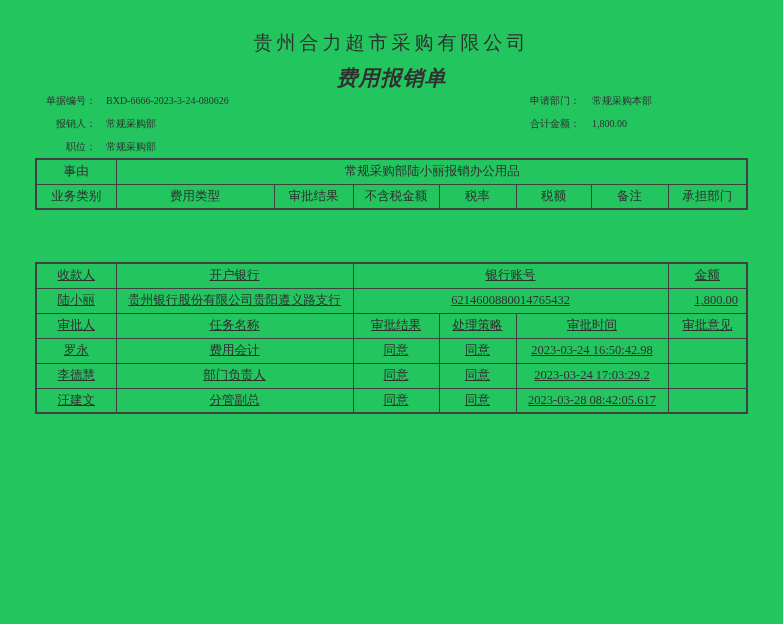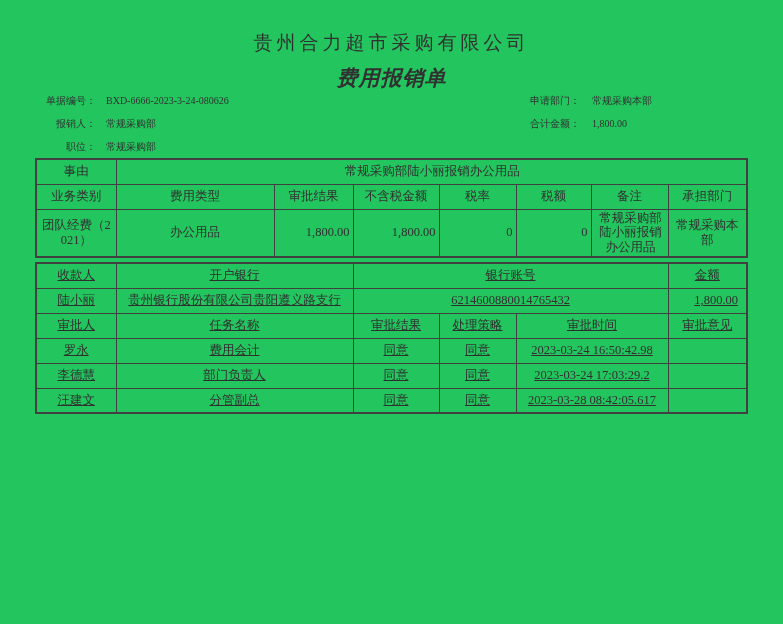--- a/index.html
+++ b/index.html
@@ -115,30 +115,20 @@
     <tr class="r-head">
       <td>业务类别</td>
       <td>费用类型</td>
       <td>审批结果</td>
       <td>不含税金额</td>
       <td>税率</td>
       <td>税额</td>
       <td>备注</td>
       <td>承担部门</td>
     </tr>
-    <tr class="r-data">
-      <td>团队经费（2021）</td>
-      <td>办公用品</td>
-      <td class="num">1,800.00</td>
-      <td class="num">1,800.00</td>
-      <td class="num">0</td>
-      <td class="num">0</td>
-      <td class="left">常规采购部陆小丽报销办公用品</td>
-      <td>常规采购本部</td>
-    </tr>
   </tbody>
     </table>
 
   <table class="t2">
     <colgroup>
       <col style="width:80px">
         <col style="width:237px">
         <col style="width:86px">
       <col style="width:77px">
         <col style="width:152px">

